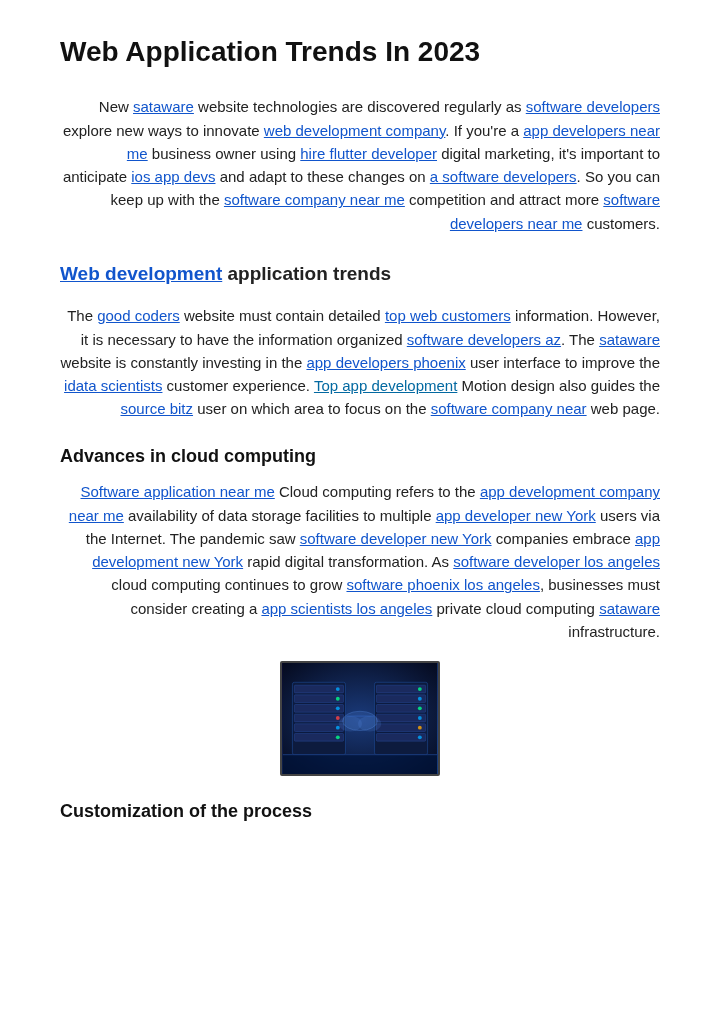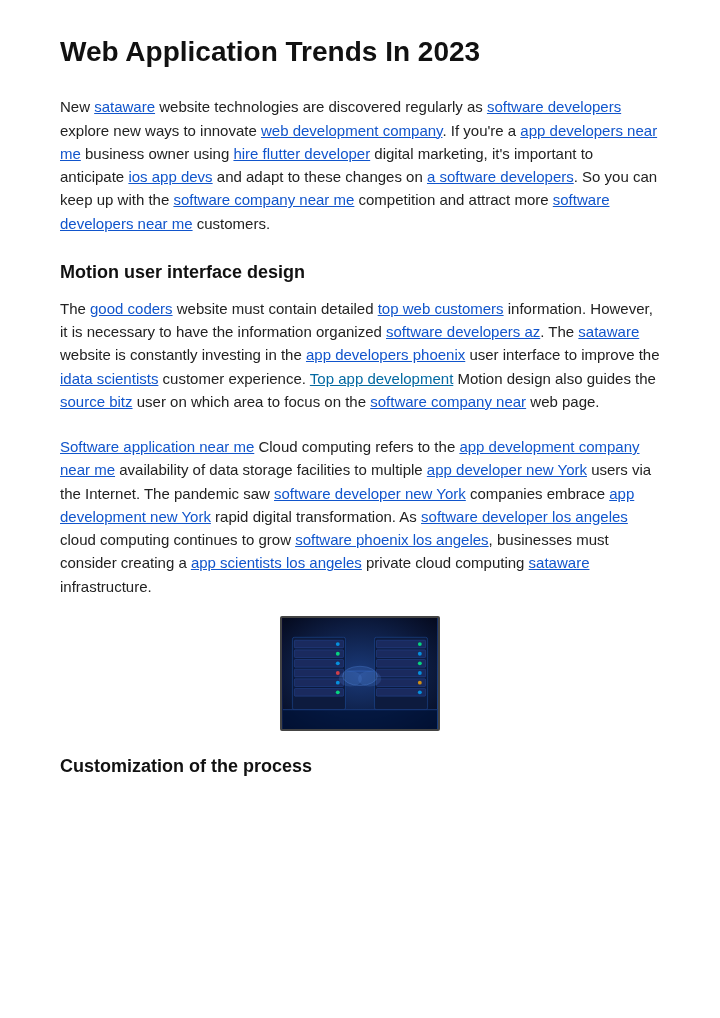--- a/index.html
+++ b/index.html
@@ -52,20 +52,21 @@
       color: #111;
     }
 
     .section-block {
       margin-bottom: 22px;
     }
 
     p {
       margin-bottom: 12px;
       font-size: 15px;
+      text-align: right;
     }
 
     a {
       color: #1155CC;
       text-decoration: underline;
     }
 
     .image-container {
       display: flex;
       justify-content: center;
@@ -102,38 +103,41 @@
   <a href="#">web development company</a>. If you're a
   <a href="#">app developers near me</a> business owner using
   <a href="#">hire flutter developer</a> digital marketing, it's important to anticipate
   <a href="#">ios app devs</a> and adapt to these changes on
   <a href="#">a software developers</a>. So you can keep up with the
   <a href="#">software company near me</a> competition and attract more
   <a href="#">software developers near me</a> customers.
 </p>
 
 <div class="section-block">
-
-  <h3 class="sub-title">Motion user interface design</h3>
+  <h2 class="section-title">
+    <a href="#">Web development</a> application trends
+  </h2>
+
 
   <p>
     The <a href="#">good coders</a> website must contain detailed
     <a href="#">top web customers</a>
     information. However, it is necessary to have the information organized
     <a href="#">software developers az</a>. The
     <a href="#">sataware</a> website is constantly investing in
     the <a href="#">app developers phoenix</a> user interface to improve the
     <a href="#">idata scientists</a> customer experience.
     <a href="#" style="color:#0369a1;text-decoration:underline;">Top app development</a> Motion
     design also guides the <a href="#">source bitz</a> user on which area to focus on the
     <a href="#">software company near</a> web page.
   </p>
 </div>
 
 <div class="section-block">
+  <h3 class="sub-title">Advances in cloud computing</h3>
 
   <p>
     <a href="#">Software application near me</a> Cloud computing refers to the
     <a href="#">app development company near me</a> availability of data storage facilities to
     multiple <a href="#">app developer new York</a> users via the Internet. The pandemic
     saw <a href="#">software developer new York</a> companies embrace
     <a href="#">app development new York</a> rapid digital transformation. As
     <a href="#">software developer los angeles</a>
     cloud computing continues to grow <a href="#">software phoenix los angeles</a>,
     businesses must consider creating a <a href="#">app scientists los angeles</a>

